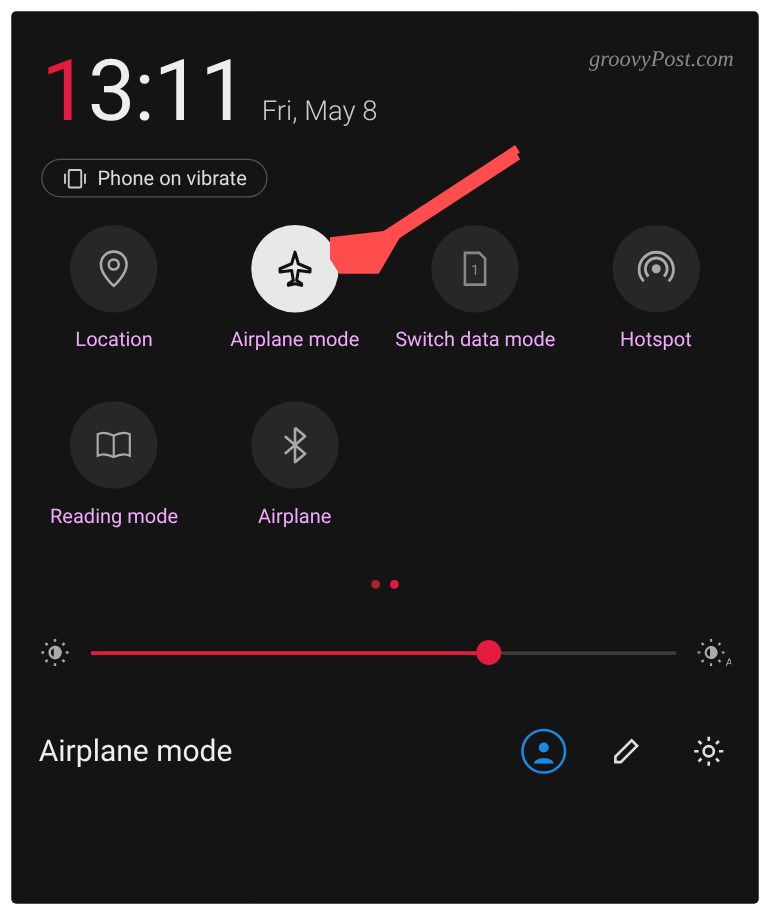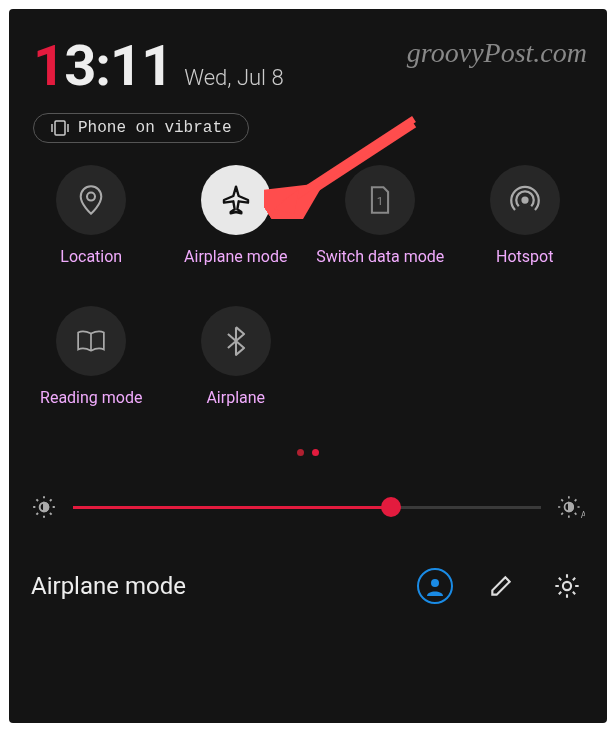--- a/index.html
+++ b/index.html
@@ -23,32 +23,32 @@
       border-radius: 4px;
       color: #eee;
       position: relative;
       overflow: hidden;
     }
     .watermark {
       position: absolute;
       top: 28px;
       right: 20px;
       color: #888;
-      font-size: 28px;
+      font-size: 18px;
       font-family: Georgia, serif;
       font-style: italic;
     }
     .header {
       display: flex;
       align-items: baseline;
       padding: 24px 24px 14px 24px;
     }
     .time {
-      font-size: 56px;
-      font-weight: 700;
+      font-size: 68px;
+      font-weight: 400;
       letter-spacing: -1px;
     }
     .time .accent {
       color: #e31b3e;
     }
     .date {
       font-size: 22px;
       color: #ccc;
       margin-left: 12px;
       font-weight: 300;
@@ -56,21 +56,20 @@
     .vibrate-pill {
       display: inline-flex;
       align-items: center;
       gap: 8px;
       border: 1px solid #555;
       border-radius: 22px;
       padding: 5px 16px;
       margin-left: 24px;
       font-size: 16px;
       color: #ddd;
-      font-family: Liberation Mono, monospace;
     }
     .tiles {
       display: grid;
       grid-template-columns: repeat(4, 1fr);
       gap: 6px 0;
       padding: 22px 10px 0 10px;
     }
     .tile {
       display: flex;
       flex-direction: column;
@@ -186,21 +185,21 @@
 </head>
 <body>
 
 <div class="panel">
   <div class="watermark">groovyPost.com</div>
 
   <div class="header">
     <div class="time">
       <span class="accent">1</span><span>3:11</span>
     </div>
-    <div class="date">Wed, Jul 8</div>
+    <div class="date">Fri, May 8</div>
   </div>
 
   <div class="vibrate-pill">
     <svg width="20" height="18" viewBox="0 0 20 18" fill="none" stroke="#ccc" stroke-width="1.5">
       <rect x="5" y="2" width="10" height="14" rx="1"></rect>
       <path d="M2 5 L2 13 M18 5 L18 13"></path>
     </svg>
     <span>Phone on vibrate</span>
   </div>
 

